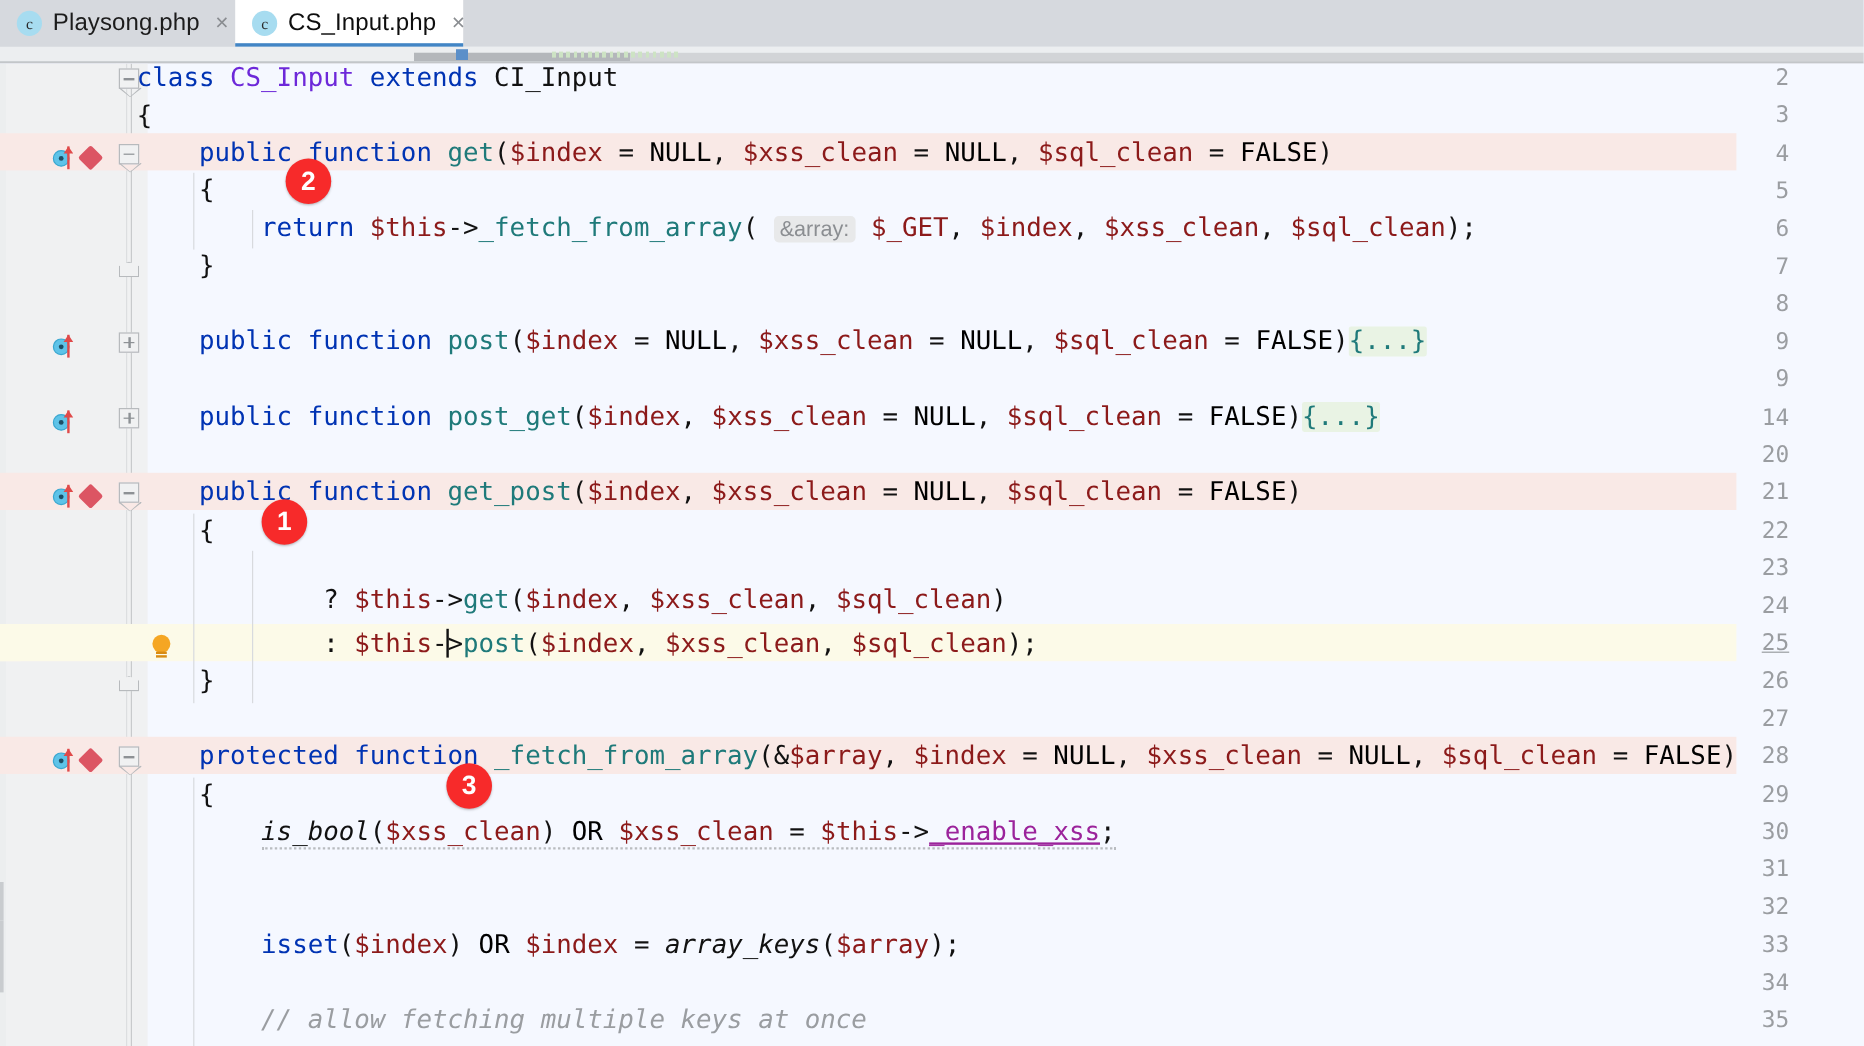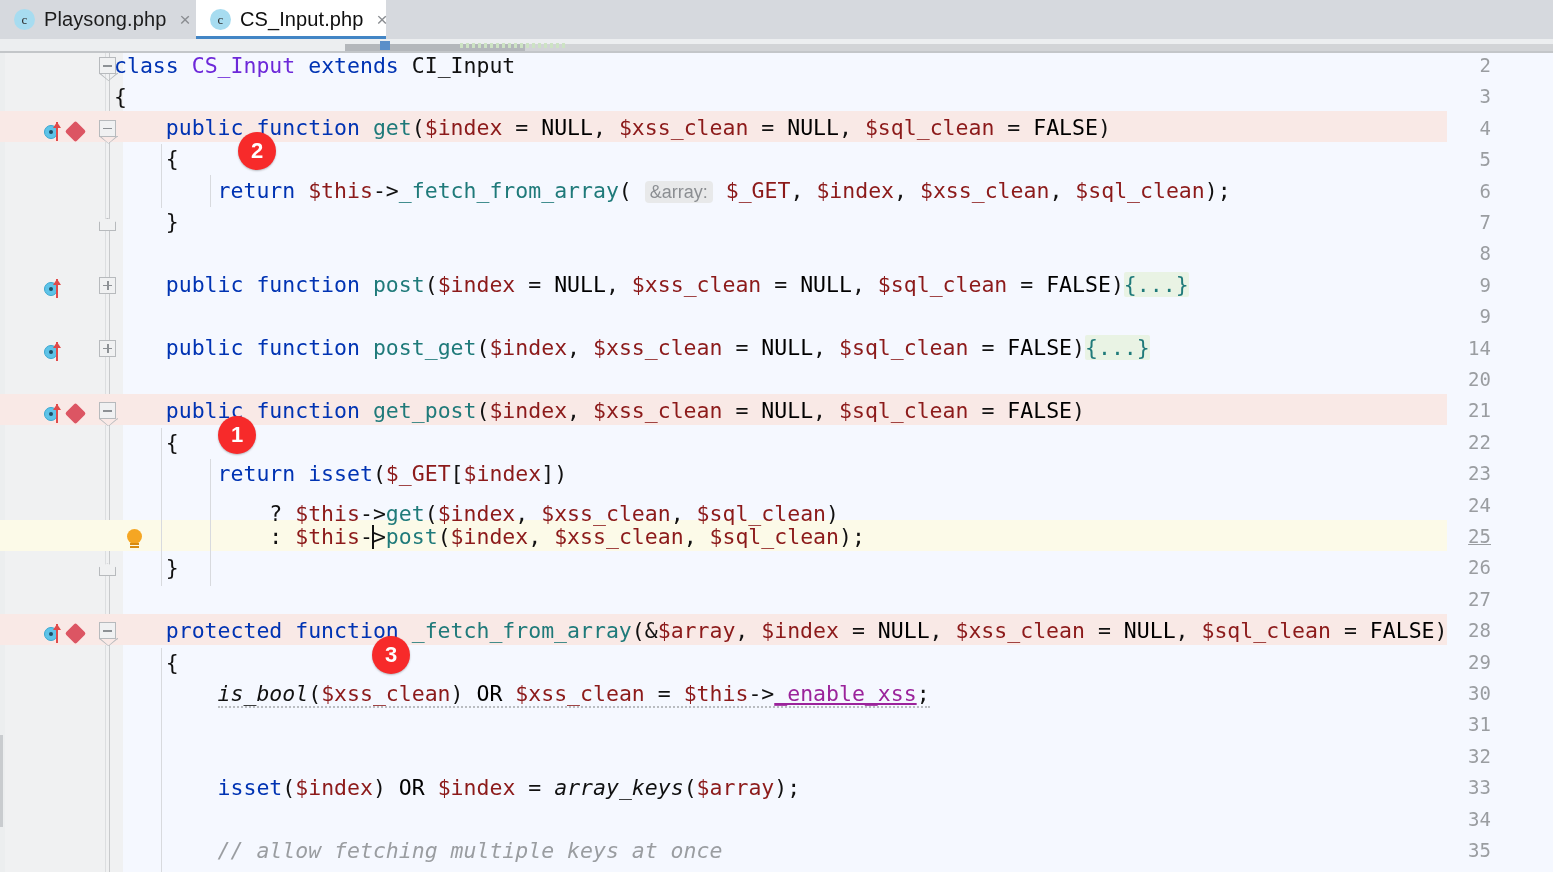--- a/index.html
+++ b/index.html
@@ -316,23 +316,22 @@
     <div class="code" style="left:8px;top:153px;"><span class="pl">    }</span></div>
 
     <div class="code" style="left:8px;top:216px;"><span class="kw">    public function</span> <span class="fn">post</span><span class="pl">(</span><span class="var">$index</span> <span class="pl">=</span> <span class="const">NULL</span><span class="pl">,</span> <span class="var">$xss_clean</span> <span class="pl">=</span> <span class="const">NULL</span><span class="pl">,</span> <span class="var">$sql_clean</span> <span class="pl">=</span> <span class="const">FALSE</span><span class="pl">)</span><span class="fld">{...}</span></div>
 
     <div class="code" style="left:8px;top:279px;"><span class="kw">    public function</span> <span class="fn">post_get</span><span class="pl">(</span><span class="var">$index</span><span class="pl">,</span> <span class="var">$xss_clean</span> <span class="pl">=</span> <span class="const">NULL</span><span class="pl">,</span> <span class="var">$sql_clean</span> <span class="pl">=</span> <span class="const">FALSE</span><span class="pl">)</span><span class="fld">{...}</span></div>
 
     <div class="code" style="left:8px;top:342px;"><span class="kw">    public function</span> <span class="fn">get_post</span><span class="pl">(</span><span class="var">$index</span><span class="pl">,</span> <span class="var">$xss_clean</span> <span class="pl">=</span> <span class="const">NULL</span><span class="pl">,</span> <span class="var">$sql_clean</span> <span class="pl">=</span> <span class="const">FALSE</span><span class="pl">)</span></div>
 
     <div class="code" style="left:8px;top:374px;"><span class="pl">    {</span></div>
 
-    <div class="code" style="left:8px;top:405px;"><span class="kw">        return</span> <span class="kw">isset</span><span class="pl">(</span><span class="var">$_GET</span><span class="pl">[</span><span class="var">$index</span><span class="pl">])</span></div>
-
-    <div class="code" style="left:8px;top:445px;"><span class="pl">            ? </span><span class="var">$this</span><span class="pl">-&gt;</span><span class="fn">get</span><span class="pl">(</span><span class="var">$index</span><span class="pl">,</span> <span class="var">$xss_clean</span><span class="pl">,</span> <span class="var">$sql_clean</span><span class="pl">)</span></div>
+
+    <div class="code" style="left:8px;top:432px;"><span class="pl">            ? </span><span class="var">$this</span><span class="pl">-&gt;</span><span class="fn">get</span><span class="pl">(</span><span class="var">$index</span><span class="pl">,</span> <span class="var">$xss_clean</span><span class="pl">,</span> <span class="var">$sql_clean</span><span class="pl">)</span></div>
 
     <div class="code" style="left:8px;top:468px;"><span class="pl">            : </span><span class="var">$this</span><span class="pl">-</span><span class="caret"></span><span class="pl">&gt;</span><span class="fn">post</span><span class="pl">(</span><span class="var">$index</span><span class="pl">,</span> <span class="var">$xss_clean</span><span class="pl">,</span> <span class="var">$sql_clean</span><span class="pl">);</span></div>
 
     <div class="code" style="left:8px;top:499px;"><span class="pl">    }</span></div>
 
     <div class="code" style="left:8px;top:562px;"><span class="kw">    protected function</span> <span class="fn">_fetch_from_array</span><span class="pl">(&amp;</span><span class="var">$array</span><span class="pl">,</span> <span class="var">$index</span> <span class="pl">=</span> <span class="const">NULL</span><span class="pl">,</span> <span class="var">$xss_clean</span> <span class="pl">=</span> <span class="const">NULL</span><span class="pl">,</span> <span class="var">$sql_clean</span> <span class="pl">=</span> <span class="const">FALSE</span><span class="pl">)</span></div>
 
     <div class="code" style="left:8px;top:594px;"><span class="pl">    {</span></div>
 
     <div class="code" style="left:8px;top:625px;"><span class="pl">        </span><span class="wavy"><span class="bi">is_bool</span><span class="pl">(</span><span class="var">$xss_clean</span><span class="pl">)</span> <span class="const">OR</span> <span class="var">$xss_clean</span> <span class="pl">=</span> <span class="var">$this</span><span class="pl">-&gt;</span><span class="mag">_enable_xss</span><span class="pl">;</span></span></div>

